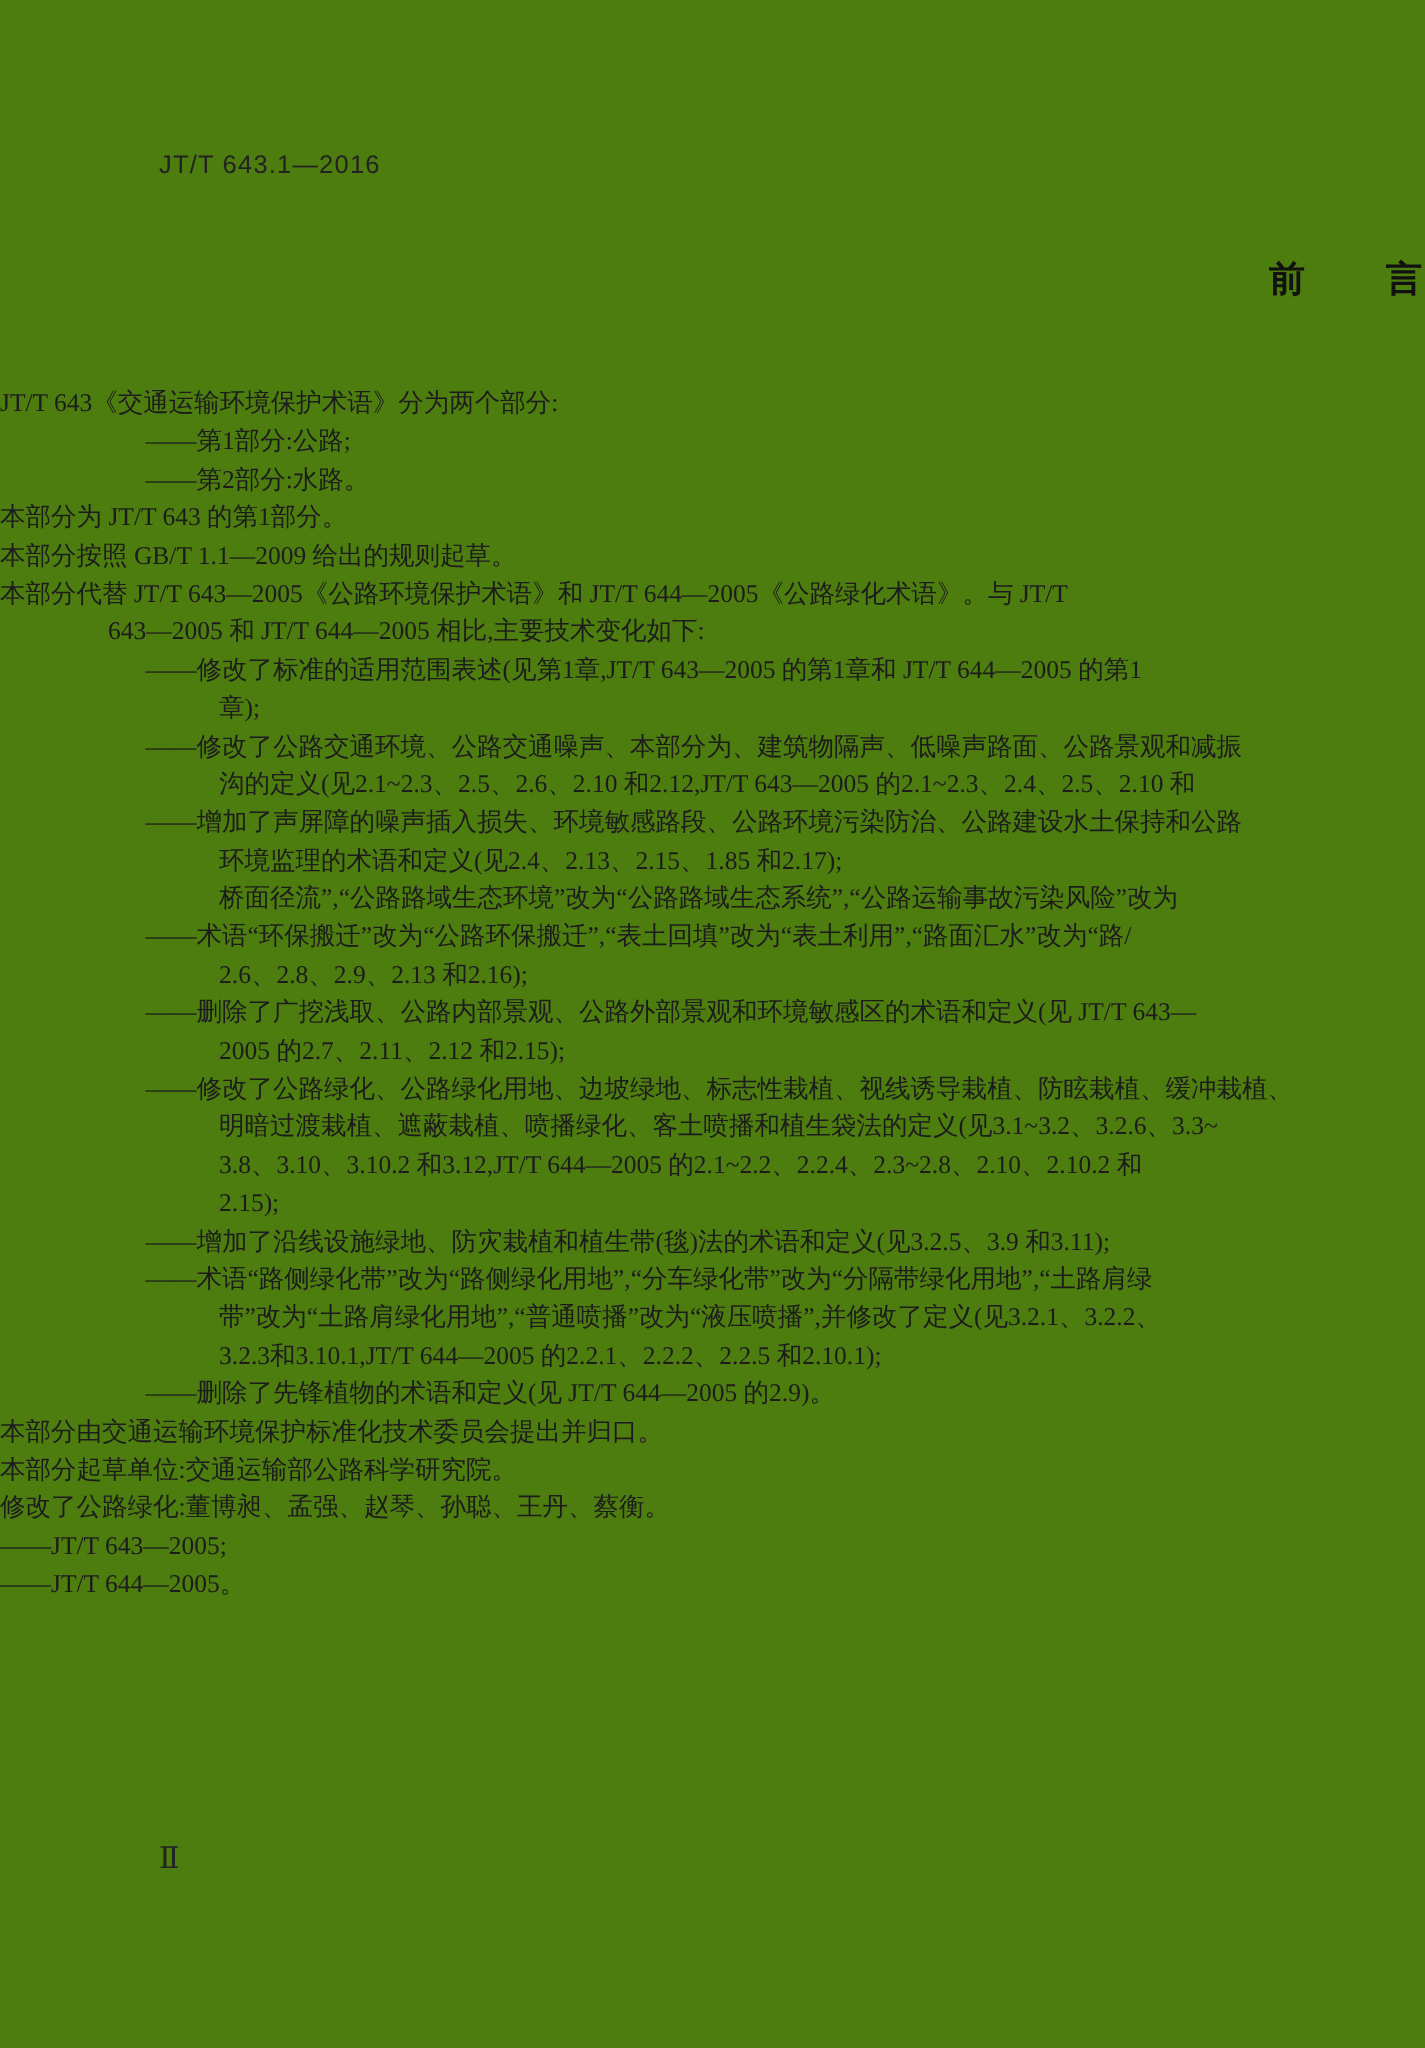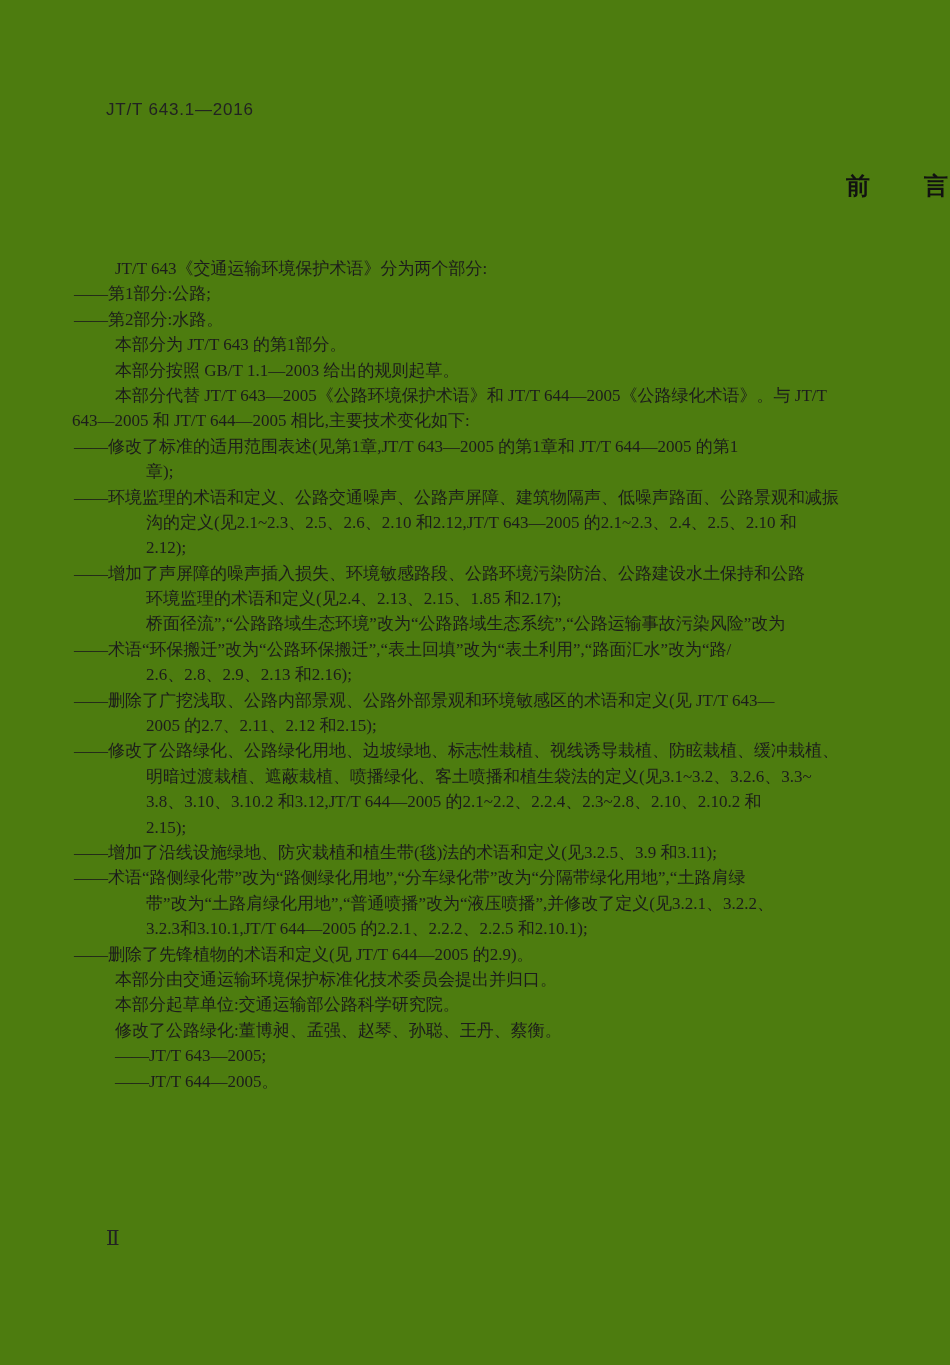--- a/index.html
+++ b/index.html
@@ -45,22 +45,22 @@
   }
   .line {
     height: 25.4px;
     line-height: 25.4px;
     font-size: 17px;
     white-space: pre;
     color: #1c1c1c;
   }
   
   .m { padding-left: 72px; }
-  .p { padding-left: 115px; }
-  .d { padding-left: 74px; }
+  .p { }
+  .d { padding-left: 97px; }
   .c { padding-left: 146px; }
   .page-number {
     position: absolute;
     left: 106px;
     top: 1226px;
     font-size: 20px;
     color: #222;
   }
 </style>
 </head>
@@ -69,28 +69,27 @@
 <div class="page">
   <div class="std-number">JT/T 643.1—2016</div>
 
   <div class="doc-title">前　　言</div>
 
   <div class="doc-body">
       <div class="line p">JT/T 643《交通运输环境保护术语》分为两个部分:</div>
       <div class="line d">——第1部分:公路;</div>
       <div class="line d">——第2部分:水路。</div>
       <div class="line p">本部分为 JT/T 643 的第1部分。</div>
-      <div class="line p">本部分按照 GB/T 1.1—2003 给出的规则起草。</div>
+      <div class="line p">本部分按照 GB/T 1.1—2009 给出的规则起草。</div>
       <div class="line p">本部分代替 JT/T 643—2005《公路环境保护术语》和 JT/T 644—2005《公路绿化术语》。与 JT/T</div>
       <div class="line m">643—2005 和 JT/T 644—2005 相比,主要技术变化如下:</div>
       <div class="line d">——修改了标准的适用范围表述(见第1章,JT/T 643—2005 的第1章和 JT/T 644—2005 的第1</div>
       <div class="line c">章);</div>
-      <div class="line d">——环境监理的术语和定义、公路交通噪声、公路声屏障、建筑物隔声、低噪声路面、公路景观和减振</div>
+      <div class="line d">——修改了公路交通环境、公路交通噪声、本部分为、建筑物隔声、低噪声路面、公路景观和减振</div>
       <div class="line c">沟的定义(见2.1~2.3、2.5、2.6、2.10 和2.12,JT/T 643—2005 的2.1~2.3、2.4、2.5、2.10 和</div>
-      <div class="line c">2.12);</div>
       <div class="line d">——增加了声屏障的噪声插入损失、环境敏感路段、公路环境污染防治、公路建设水土保持和公路</div>
       <div class="line c">环境监理的术语和定义(见2.4、2.13、2.15、1.85 和2.17);</div>
       <div class="line c">桥面径流”,“公路路域生态环境”改为“公路路域生态系统”,“公路运输事故污染风险”改为</div>
       <div class="line d">——术语“环保搬迁”改为“公路环保搬迁”,“表土回填”改为“表土利用”,“路面汇水”改为“路/</div>
       <div class="line c">2.6、2.8、2.9、2.13 和2.16);</div>
       <div class="line d">——删除了广挖浅取、公路内部景观、公路外部景观和环境敏感区的术语和定义(见 JT/T 643—</div>
       <div class="line c">2005 的2.7、2.11、2.12 和2.15);</div>
       <div class="line d">——修改了公路绿化、公路绿化用地、边坡绿地、标志性栽植、视线诱导栽植、防眩栽植、缓冲栽植、</div>
       <div class="line c">明暗过渡栽植、遮蔽栽植、喷播绿化、客土喷播和植生袋法的定义(见3.1~3.2、3.2.6、3.3~</div>
       <div class="line c">3.8、3.10、3.10.2 和3.12,JT/T 644—2005 的2.1~2.2、2.2.4、2.3~2.8、2.10、2.10.2 和</div>

